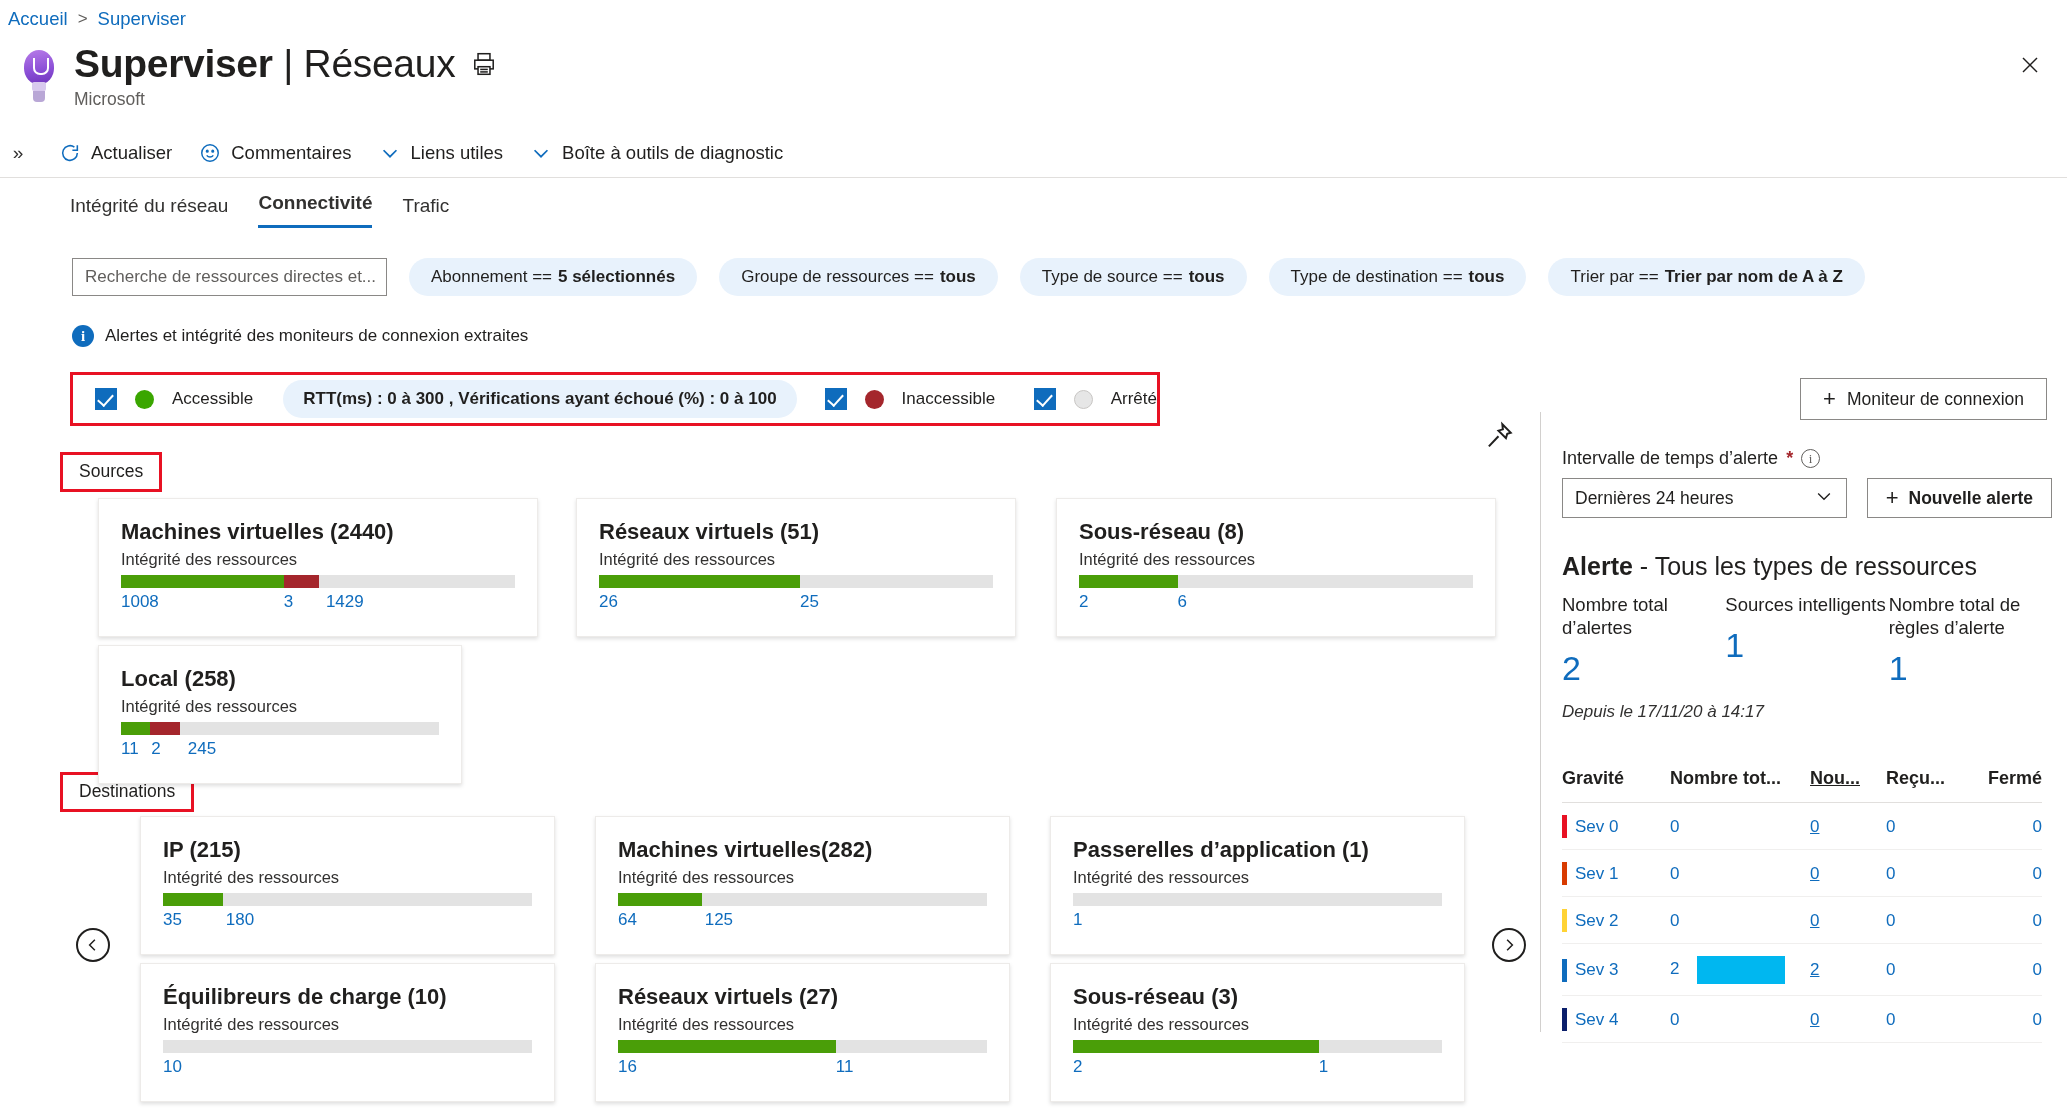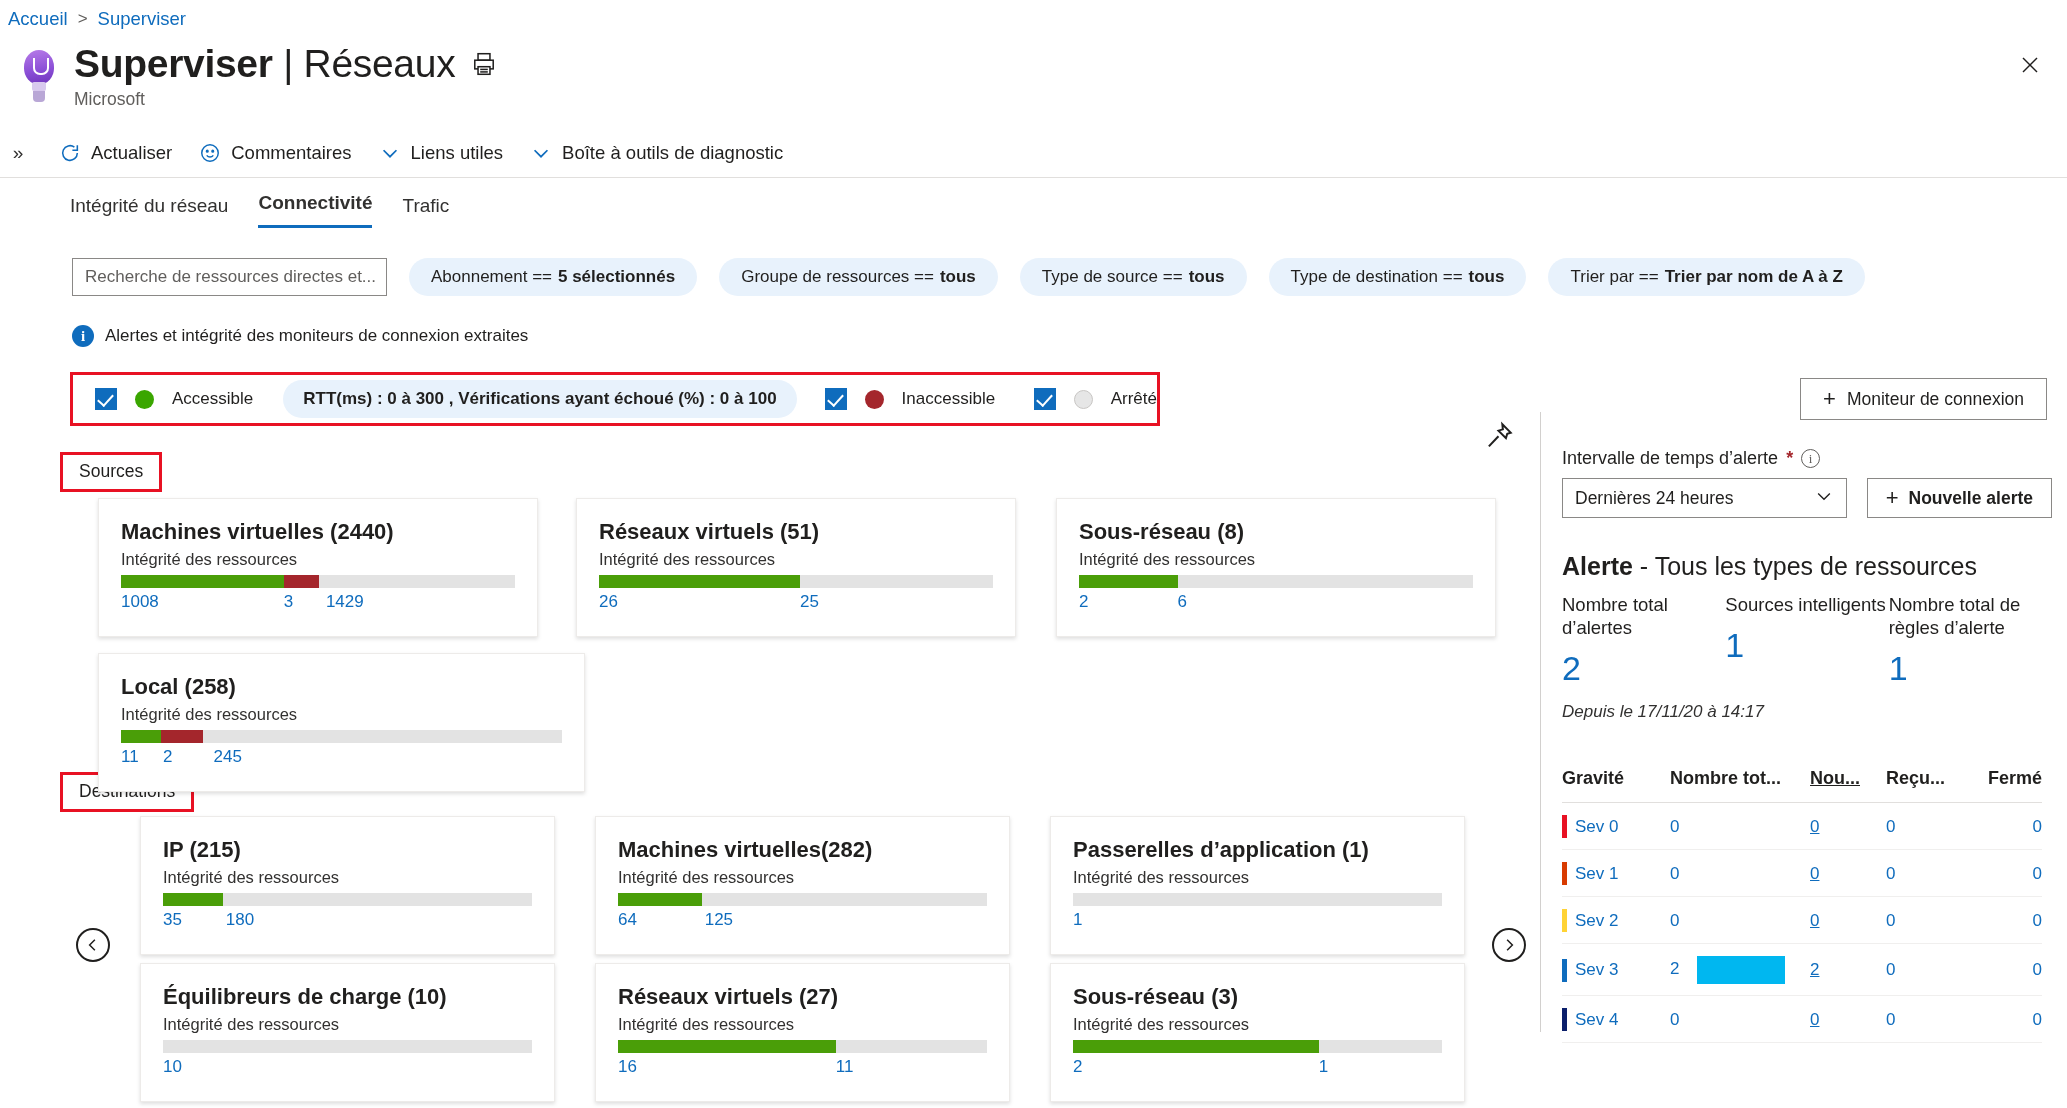--- a/index.html
+++ b/index.html
@@ -434,21 +434,21 @@
     <div class="bar">
       <div class="seg green" style="width:25%"></div>
       <div class="seg grey" style="width:75%"></div>
     </div>
     <div class="legend-nums">
       <span style="left:0">2</span>
       <span style="left:25%">6</span>
     </div>
   </div>
 
-  <div class="card" style="left:98px; top:645px; width:487px;margin-top:8px;">
+  <div class="card" style="left:98px; top:645px; width:364px;">
     <div class="card-title">Local (258)</div>
     <div class="card-sub">Intégrité des ressources</div>
     <div class="bar">
       <div class="seg green" style="width:9%"></div>
       <div class="seg red" style="width:9.5%"></div>
       <div class="seg grey" style="width:81.5%"></div>
     </div>
     <div class="legend-nums">
       <span style="left:0">11</span>
       <span style="left:9.5%">2</span>

